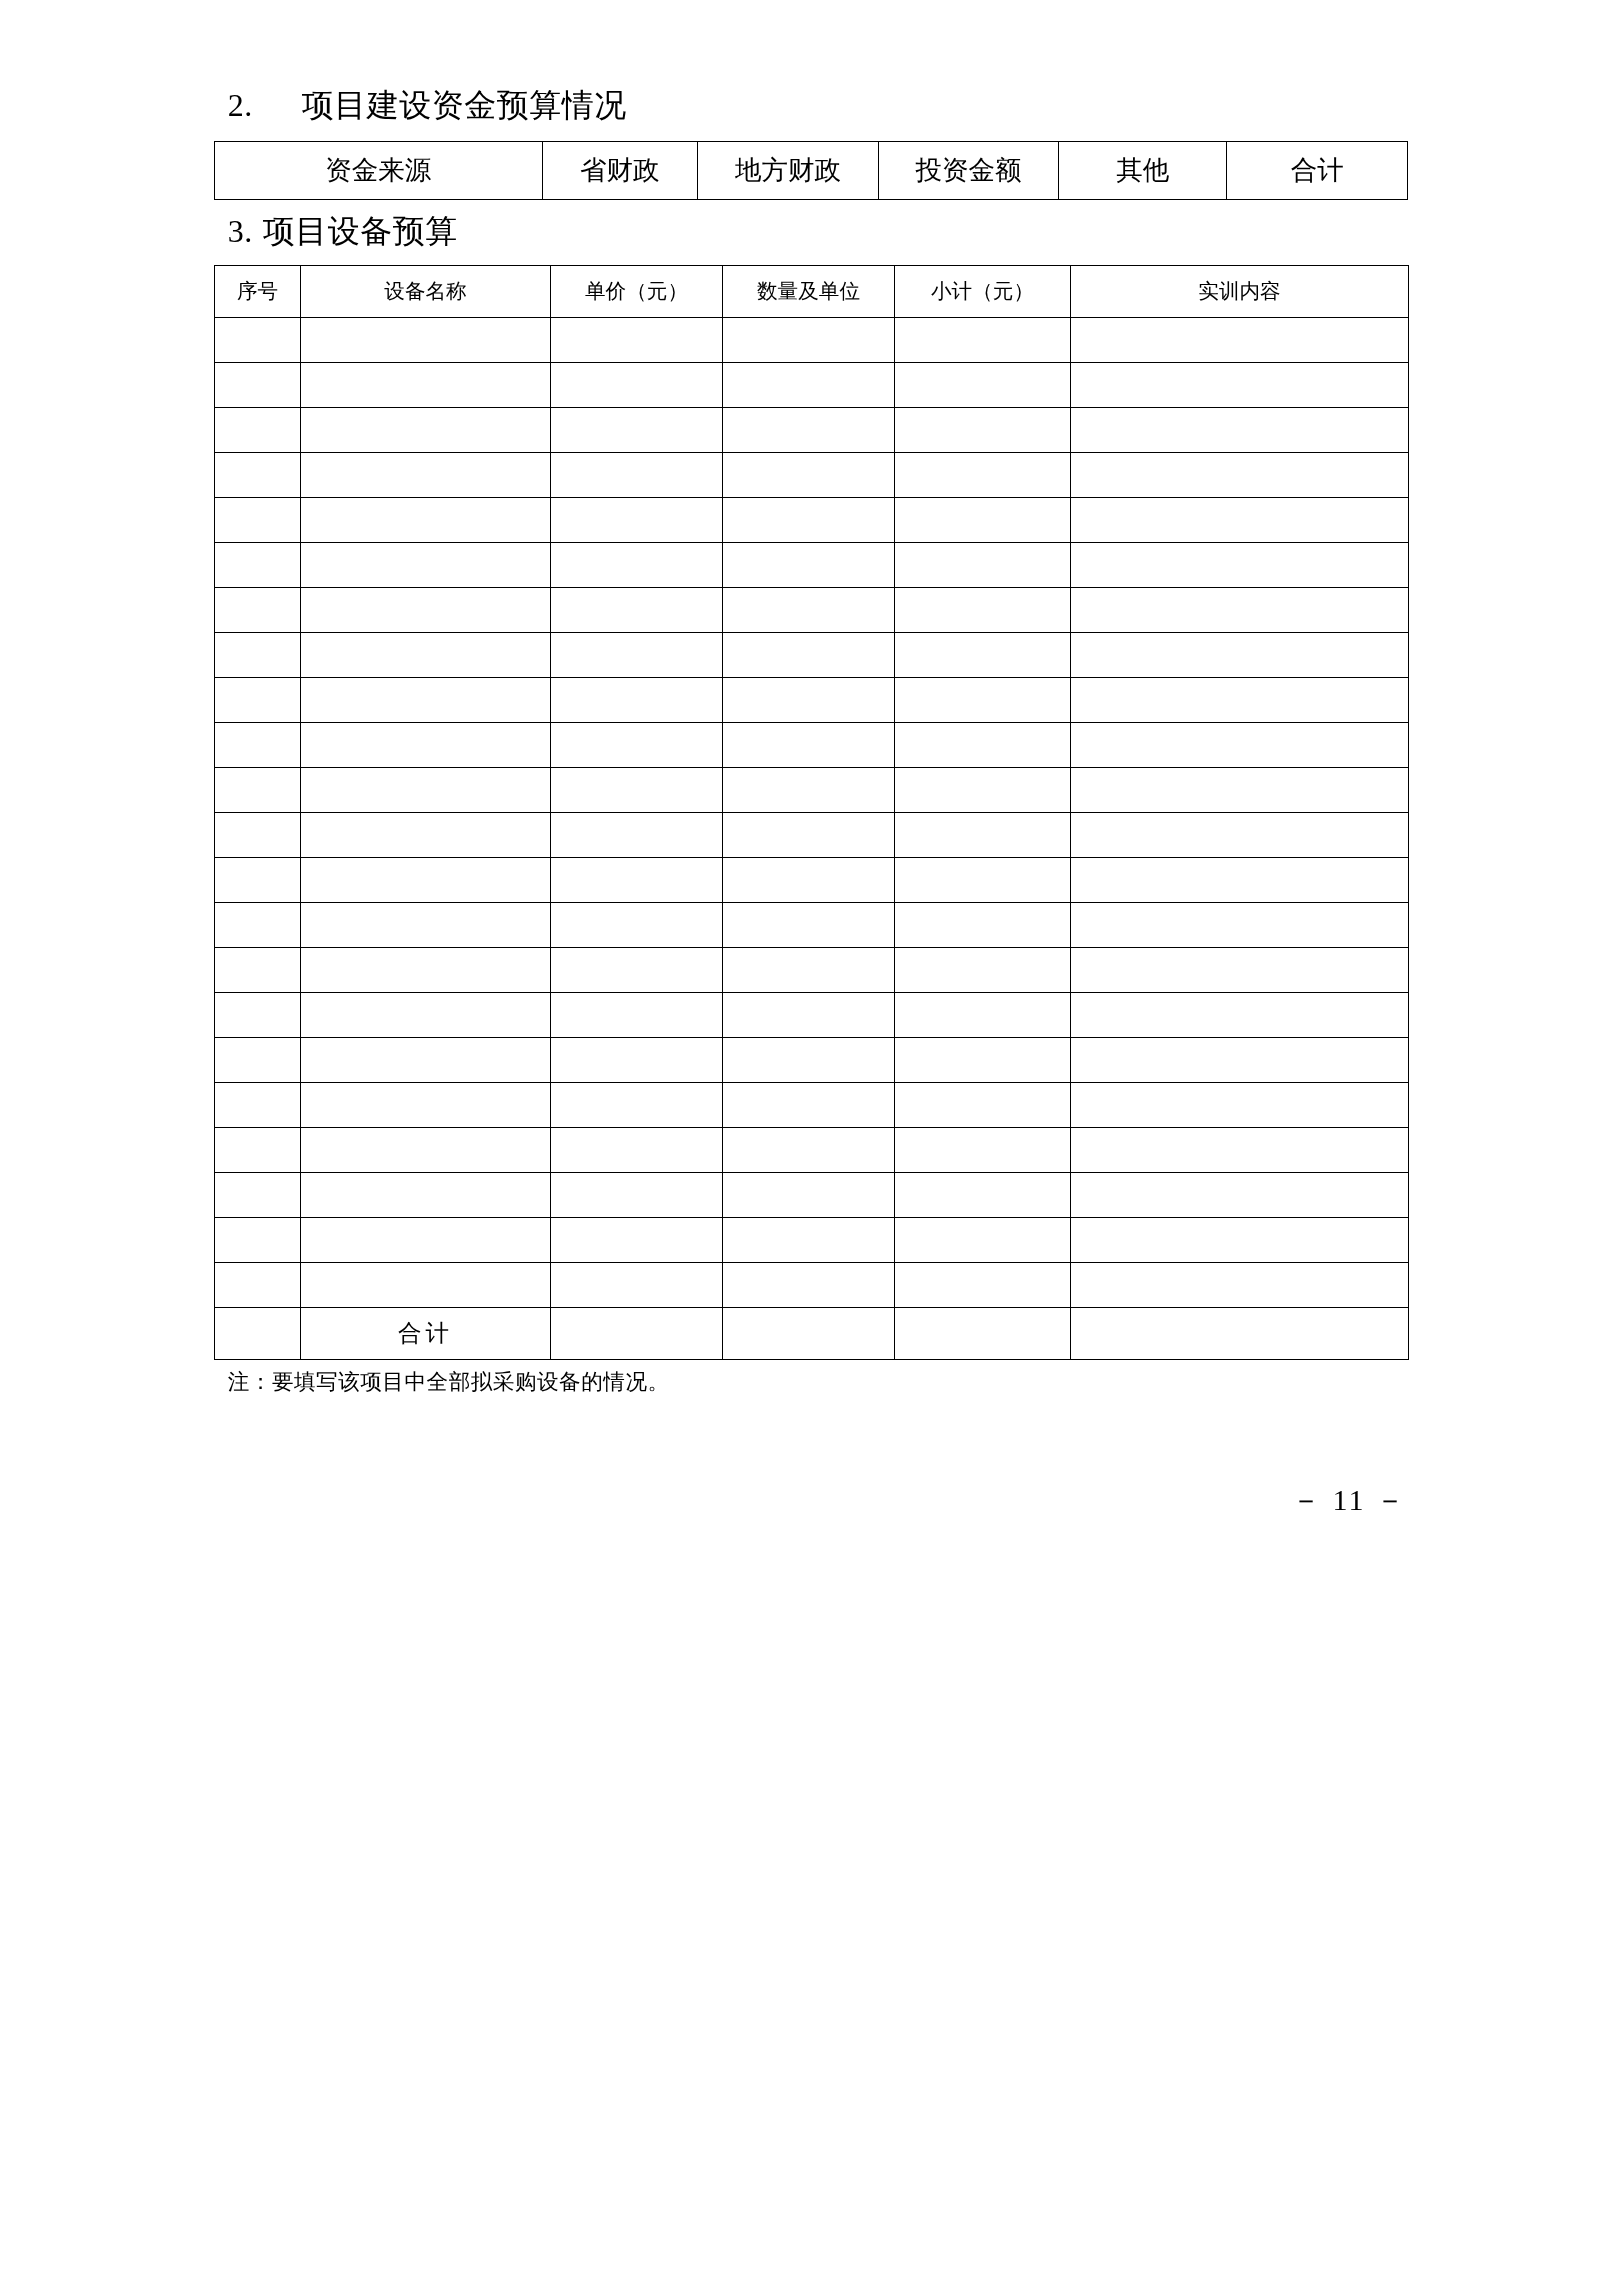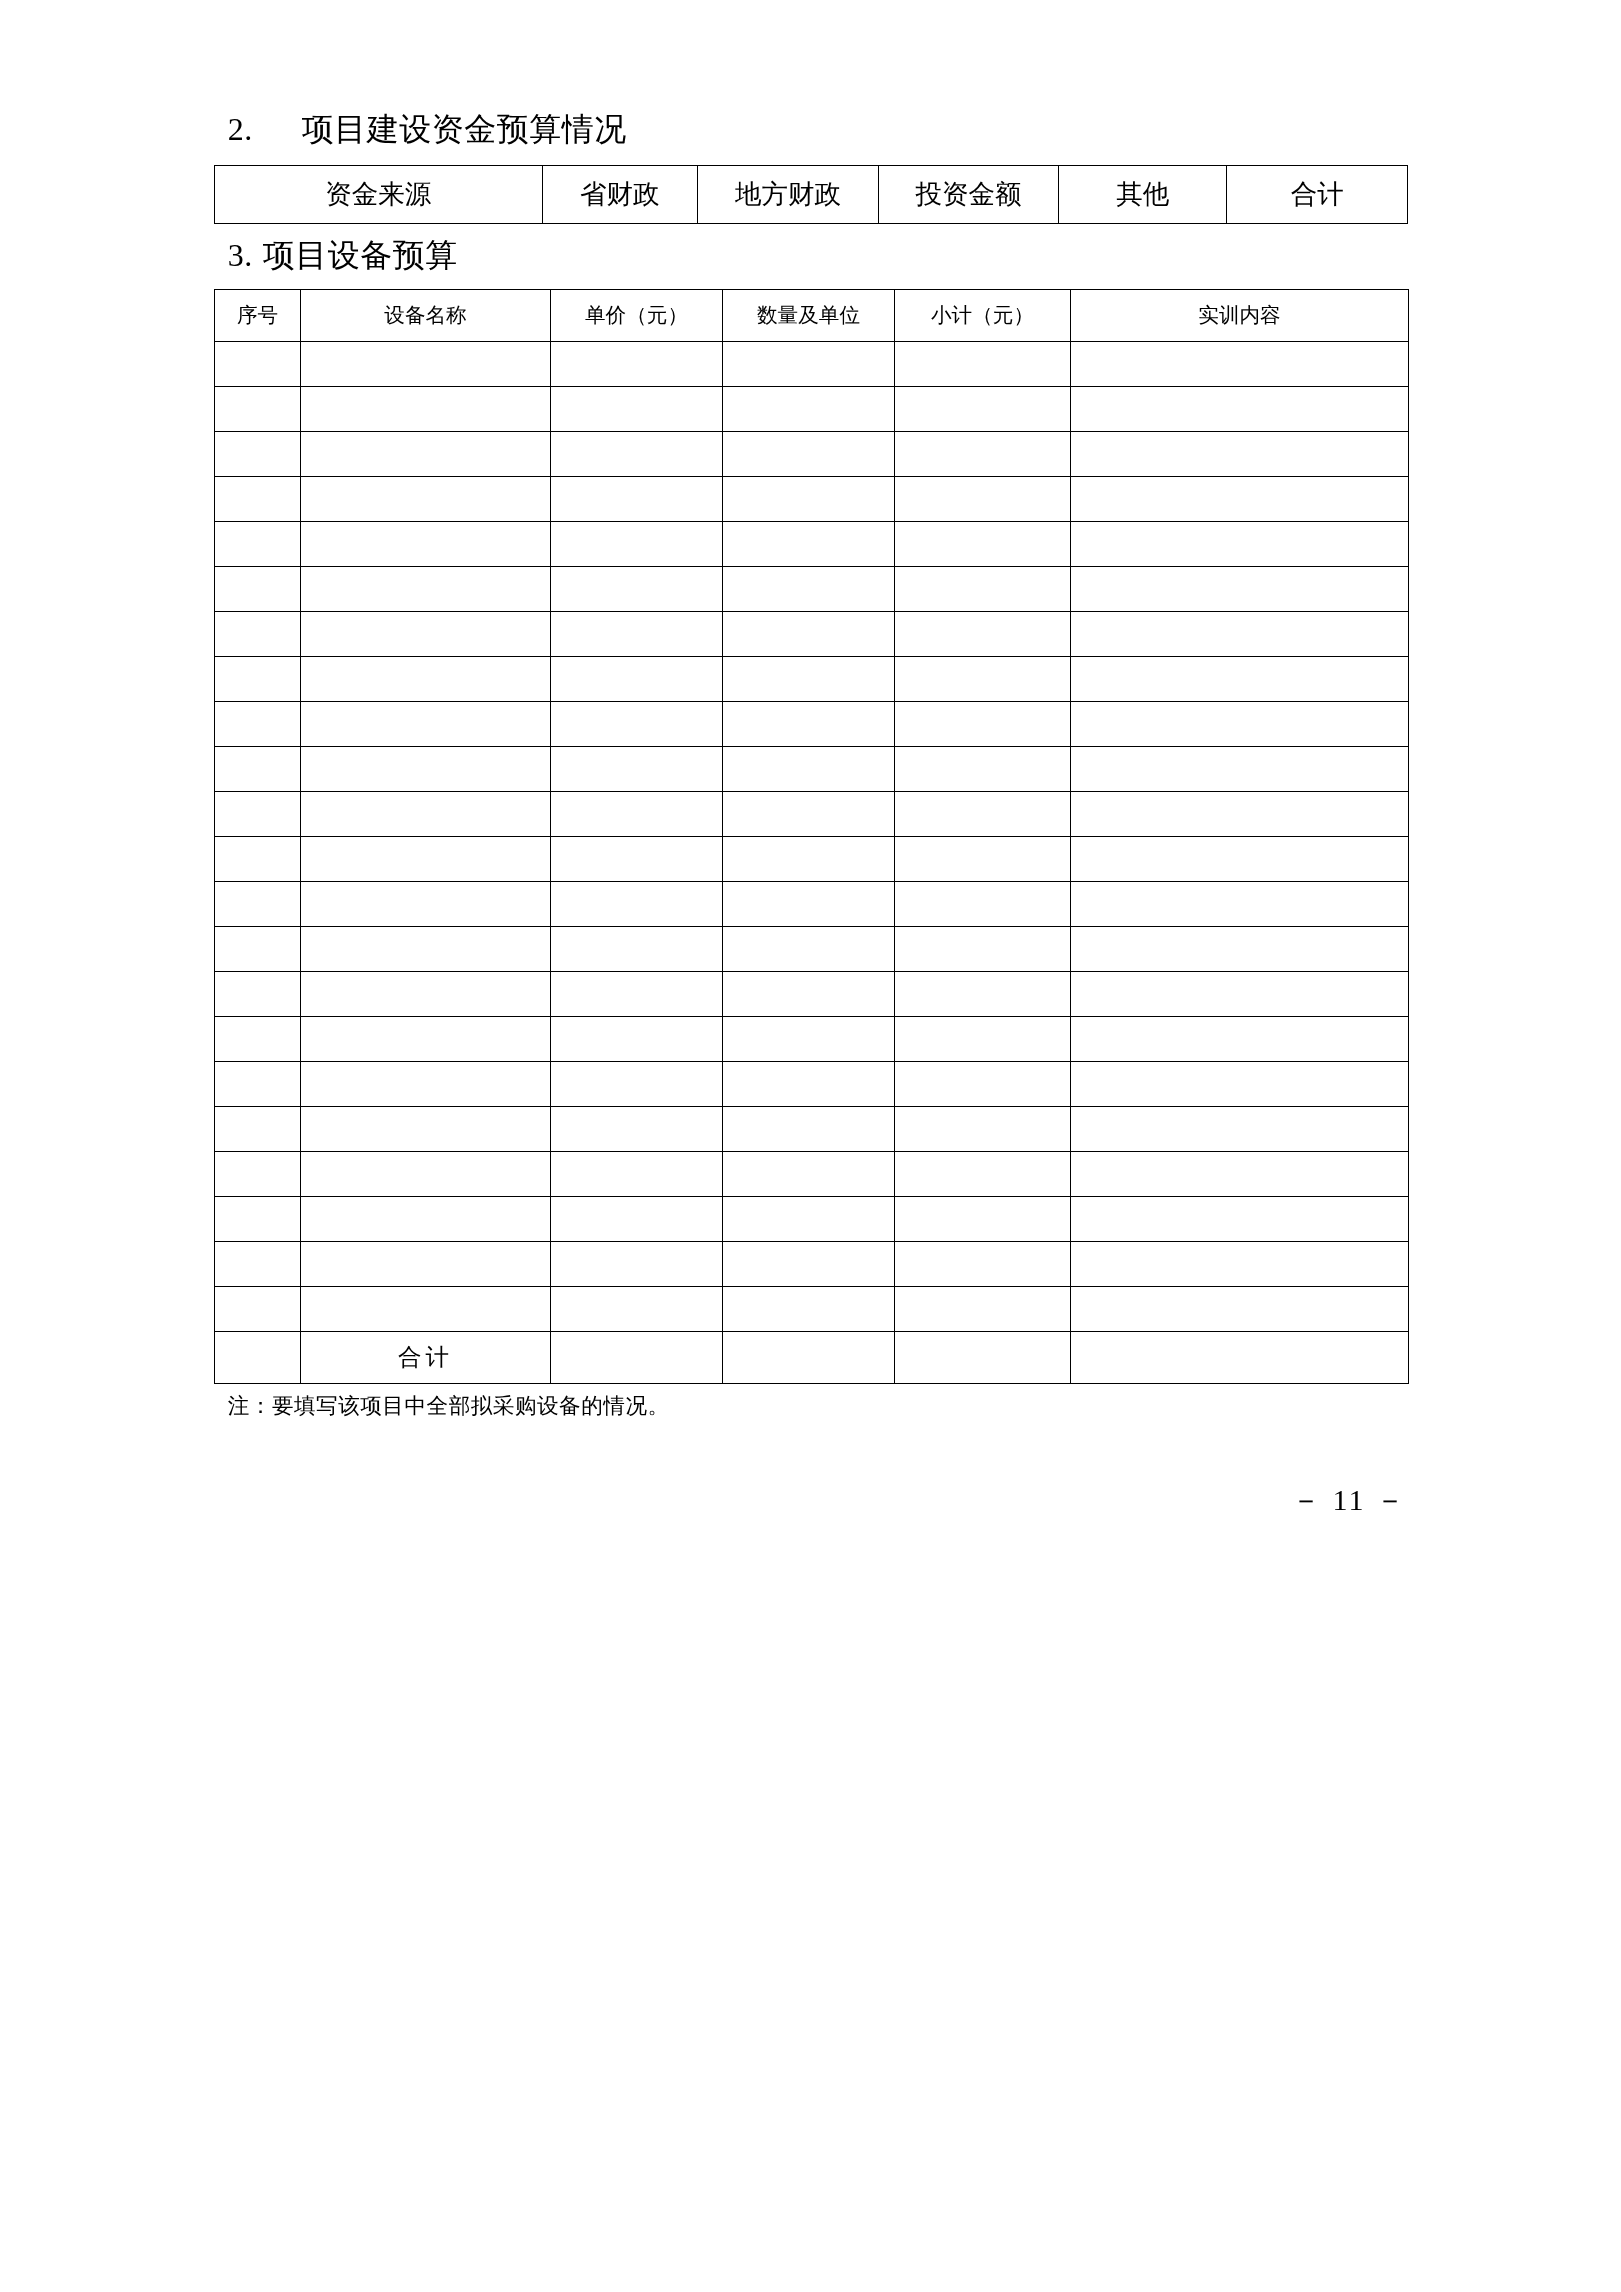--- a/index.html
+++ b/index.html
@@ -14,21 +14,21 @@
     color: #000000;
     position: relative;
     overflow: hidden;
   }
   .page {
     position: absolute;
     left: 0; top: 0;
     width: 1621px;
     height: 1686px;
     box-sizing: border-box;
-    padding: 108px 214px 0 214px;
+    padding: 84px 214px 0 214px;
   }
 
   
   .heading {
     font-size: 32px;
     line-height: 1.35;
     font-weight: normal;
     letter-spacing: 0.5px;
     white-space: nowrap;
   }

